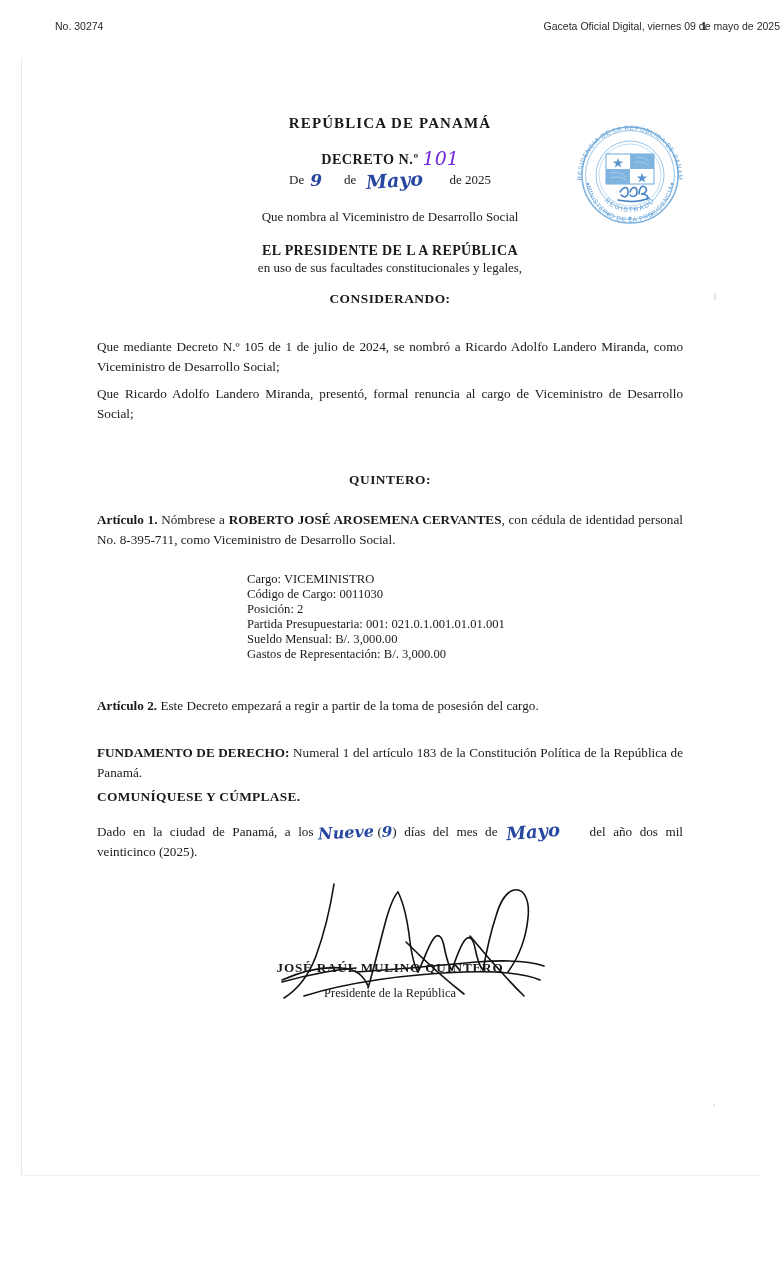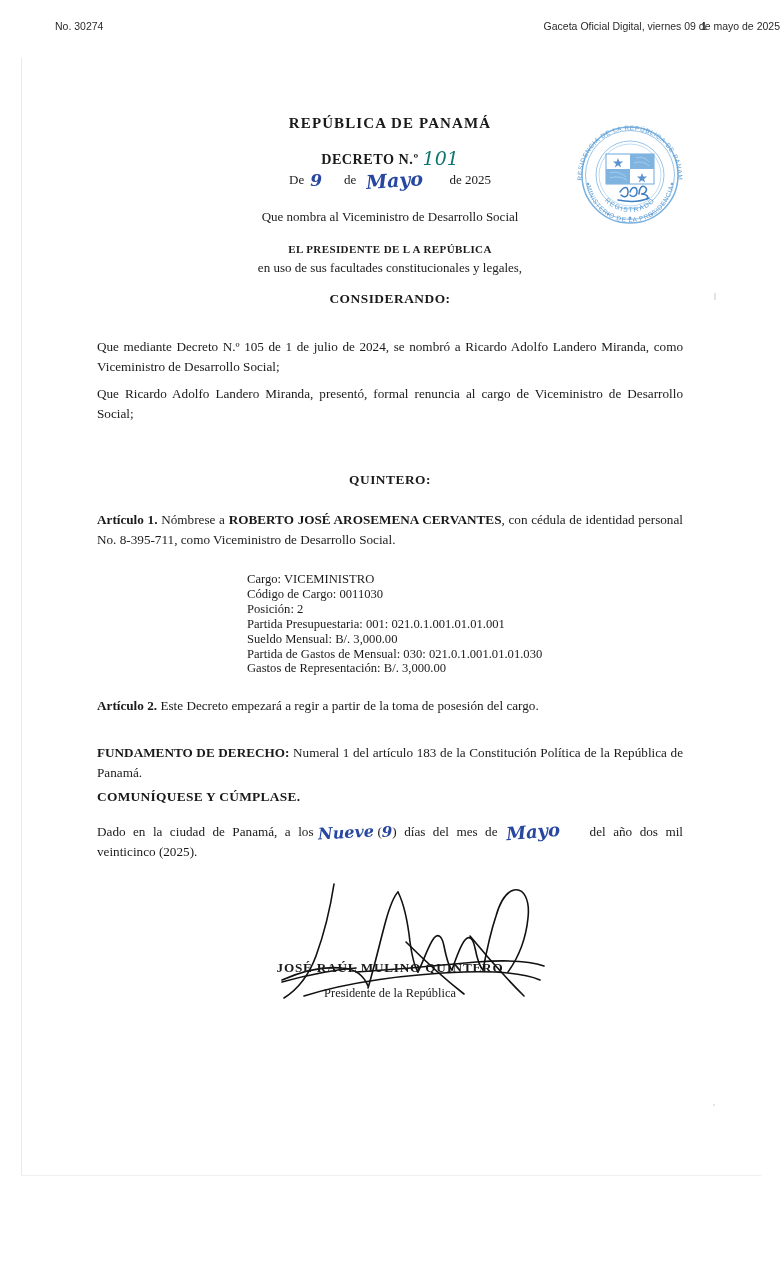--- a/index.html
+++ b/index.html
@@ -99,21 +99,21 @@
     top: 146px;
     font-size: 14.2px;
     font-weight: bold;
     letter-spacing: 0.5px;
   }
   #decreto-line .hw-num {
     font-family: "DejaVu Serif", serif;
     font-weight: normal;
     font-style: italic;
     font-size: 19px;
-    color: #0f766e;
+    color: #6d28d9;
     letter-spacing: 0px;
     position: relative;
     top: 1px;
     margin-left: 4px;
   }
   #date-line {
     top: 166px;
     font-size: 13px;
   }
   #date-line .seg { display: inline-block; vertical-align: baseline; }
@@ -136,21 +136,21 @@
     margin: 0 26px 0 10px;
     position: relative;
     top: 3px;
     transform: rotate(-4deg);
     display: inline-block;
   }
 
   #subject-line { top: 209px; font-size: 13px; }
   #president-line {
     top: 243px;
-    font-size: 11px;
+    font-size: 14px;
     font-weight: bold;
     letter-spacing: 0.4px;
   }
   #faculties-line { top: 260px; font-size: 13px; }
   #considerando-head {
     top: 291px;
     font-size: 13.4px;
     font-weight: bold;
     letter-spacing: 0.5px;
   }
@@ -310,21 +310,20 @@
   <div class="blk" id="article-1">
     <span class="lead">Artículo 1.</span><span> Nómbrese a </span><span class="name">ROBERTO JOSÉ AROSEMENA CERVANTES</span><span>, con cédula de identidad personal No. 8-395-711, como Viceministro de Desarrollo Social.</span>
   </div>
 
   <div id="position-details">
     <div>Cargo: VICEMINISTRO</div>
     <div>Código de Cargo: 0011030</div>
     <div>Posición: 2</div>
     <div>Partida Presupuestaria: 001: 021.0.1.001.01.01.001</div>
     <div>Sueldo Mensual: B/. 3,000.00</div>
-    <div>Partida de Gastos de Mensual: 030: 021.0.1.001.01.01.030</div>
     <div>Gastos de Representación: B/. 3,000.00</div>
   </div>
 
   <div class="blk" id="article-2">
     <span class="lead">Artículo 2.</span><span> Este Decreto empezará a regir a partir de la toma de posesión del cargo.</span>
   </div>
 
   <div class="blk" id="legal-basis">
     <span class="lead">FUNDAMENTO DE DERECHO:</span><span> Numeral 1 del artículo 183 de la Constitución Política de la República de Panamá.</span>
   </div>

